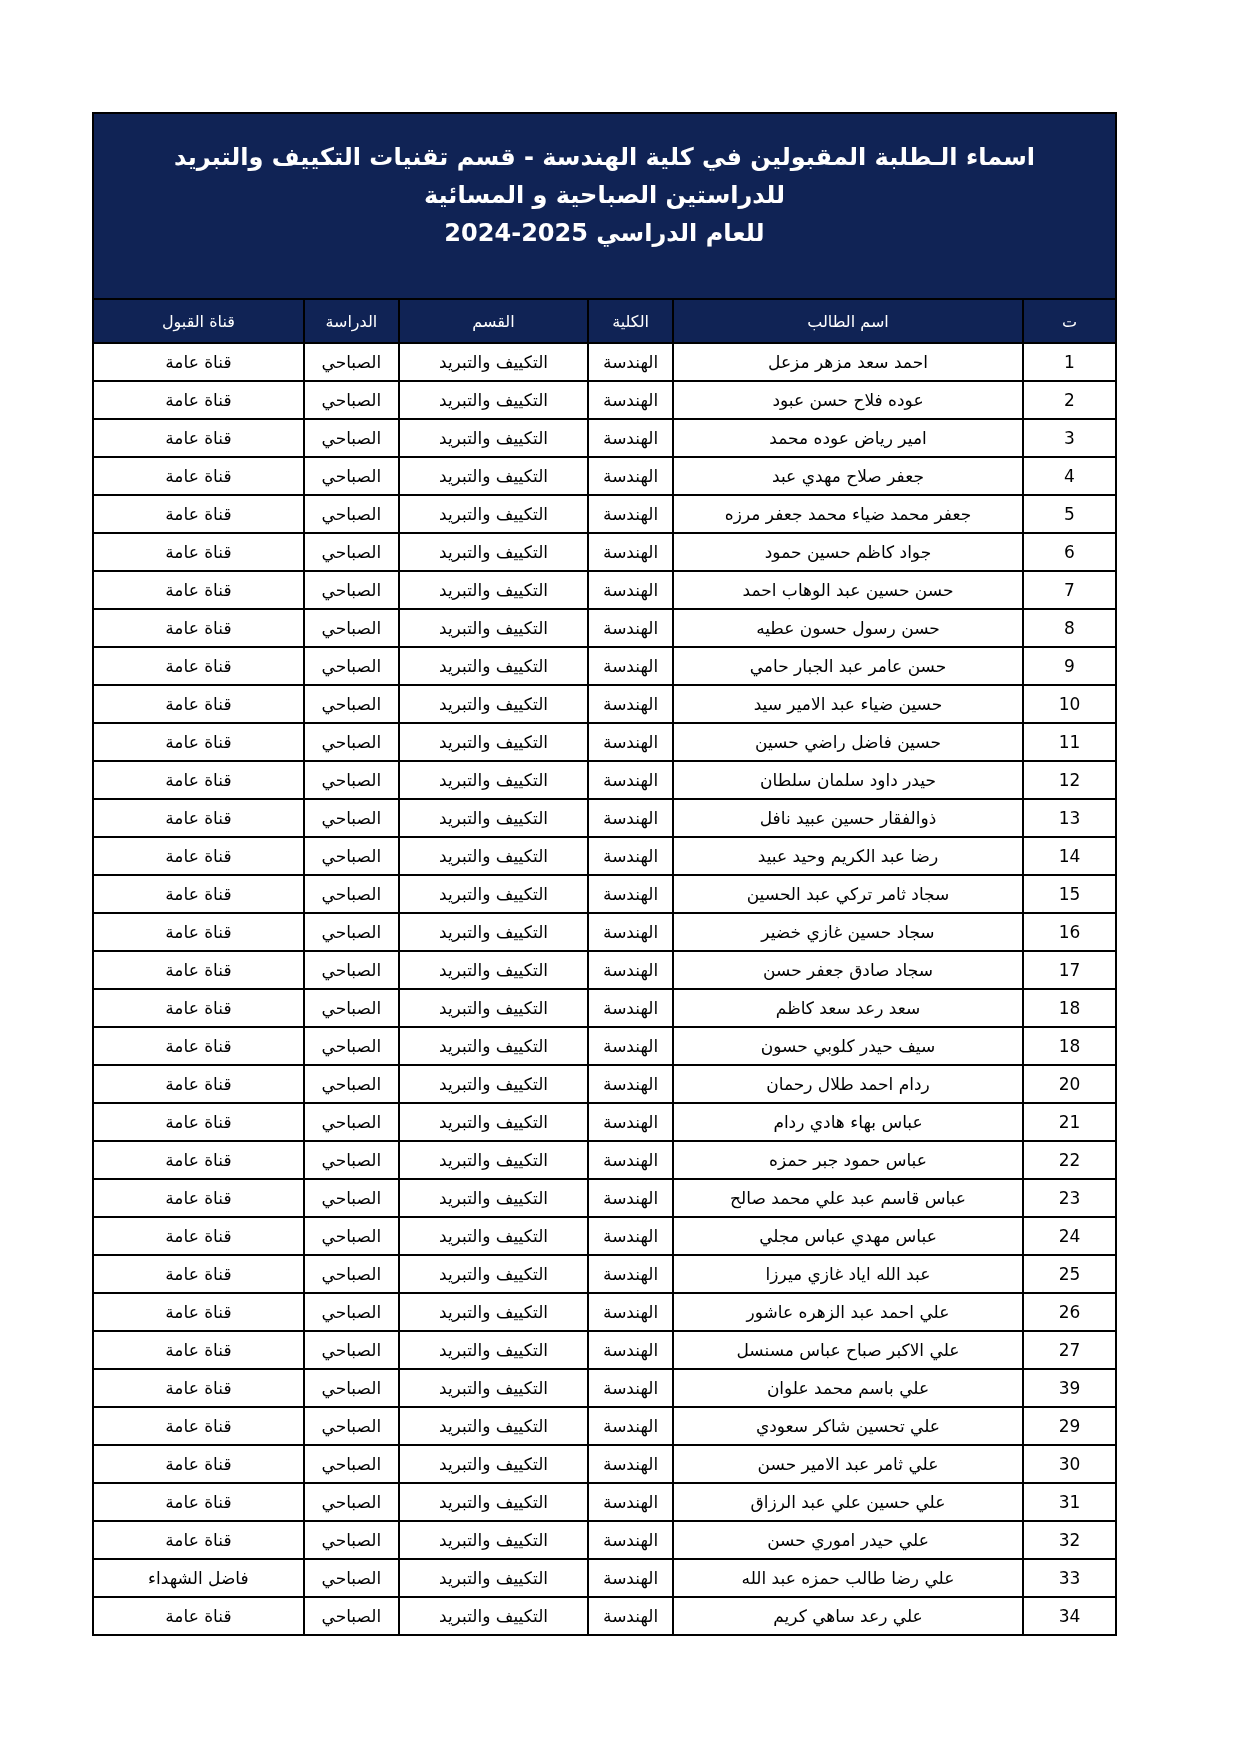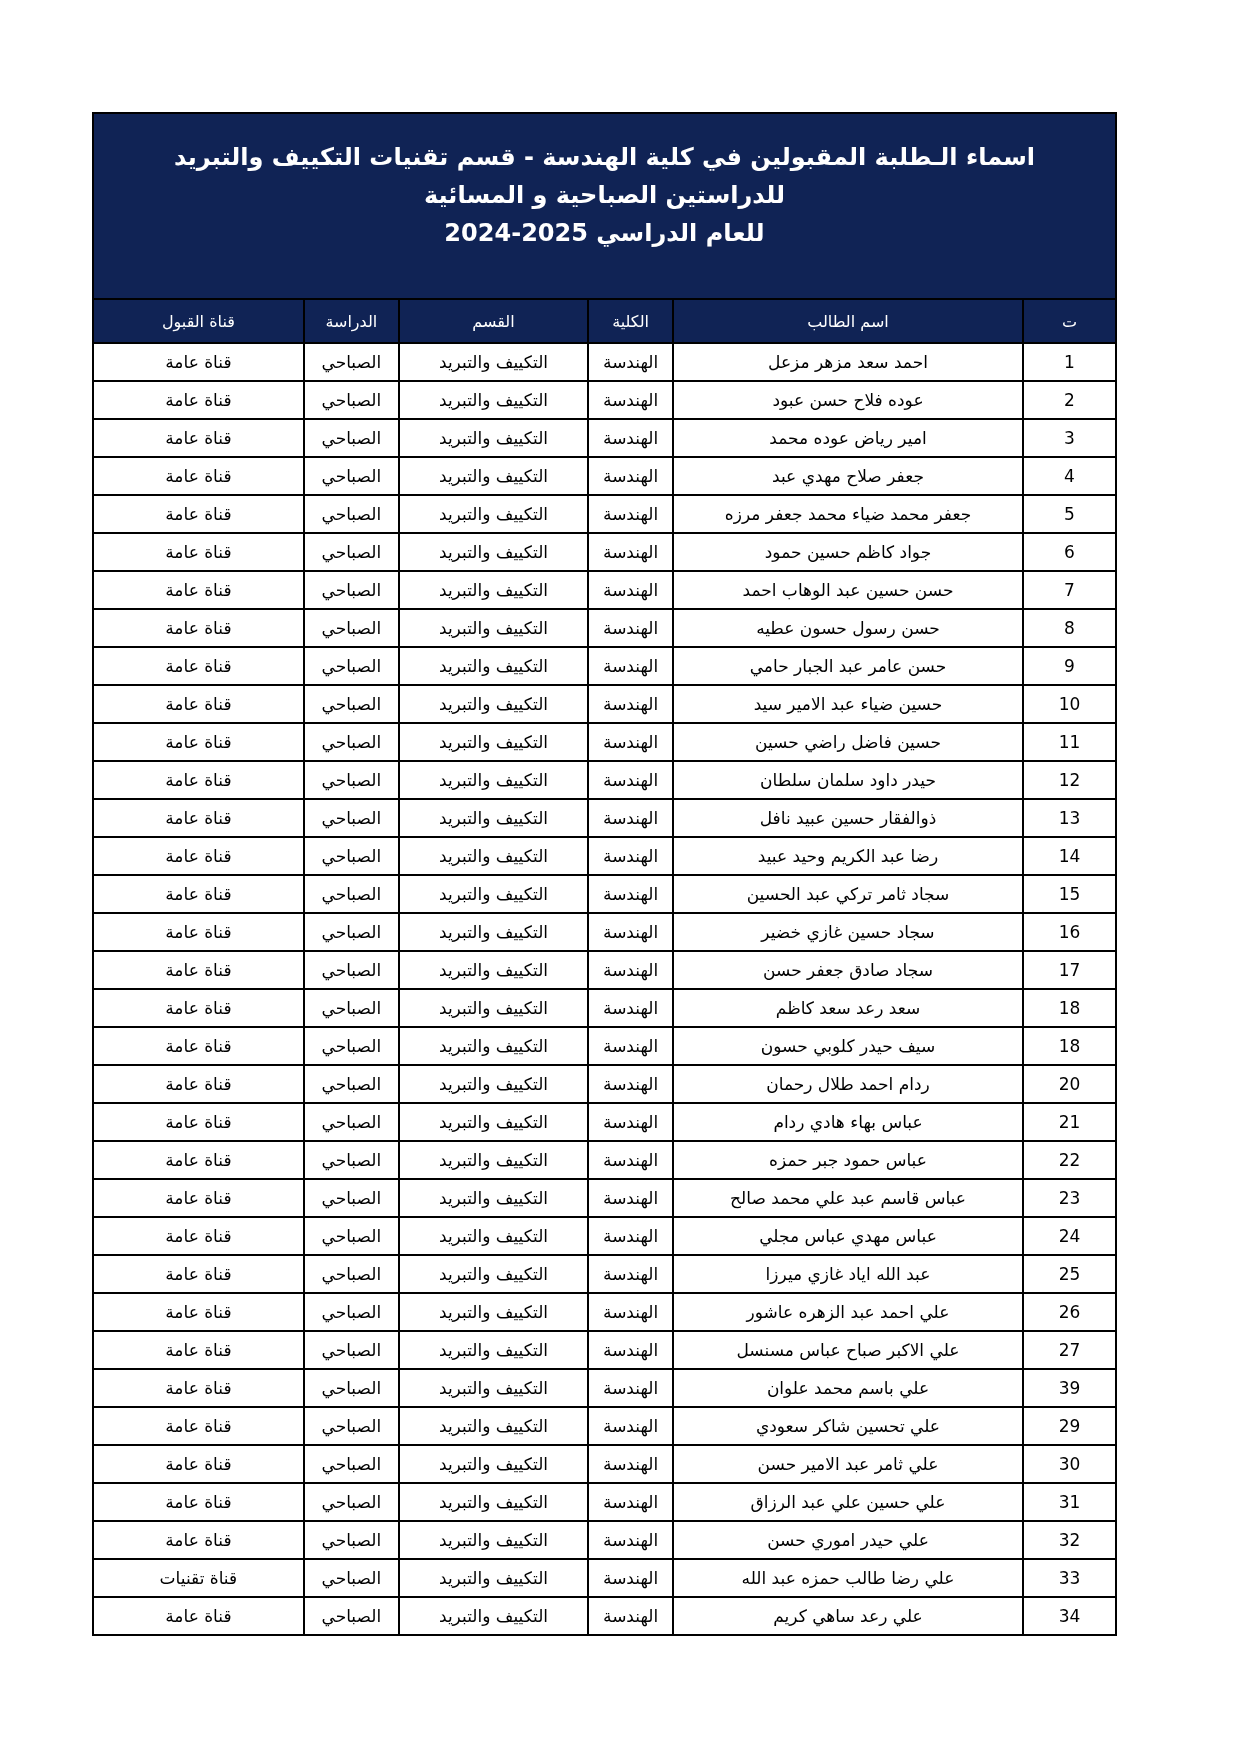--- a/index.html
+++ b/index.html
@@ -344,21 +344,21 @@
     <td class="cell-dept">التكييف والتبريد</td>
     <td class="cell-study">الصباحي</td>
     <td class="cell-channel">قناة عامة</td>
   </tr>
         <tr>
     <td class="cell-no">33</td>
     <td class="cell-name">علي رضا طالب حمزه عبد الله</td>
     <td class="cell-college">الهندسة</td>
     <td class="cell-dept">التكييف والتبريد</td>
     <td class="cell-study">الصباحي</td>
-    <td class="cell-channel">قناة تقنيات</td>
+    <td class="cell-channel">فاضل الشهداء</td>
   </tr>
         <tr>
     <td class="cell-no">34</td>
     <td class="cell-name">علي رعد ساهي كريم</td>
     <td class="cell-college">الهندسة</td>
     <td class="cell-dept">التكييف والتبريد</td>
     <td class="cell-study">الصباحي</td>
     <td class="cell-channel">قناة عامة</td>
   </tr>
       </tbody>

